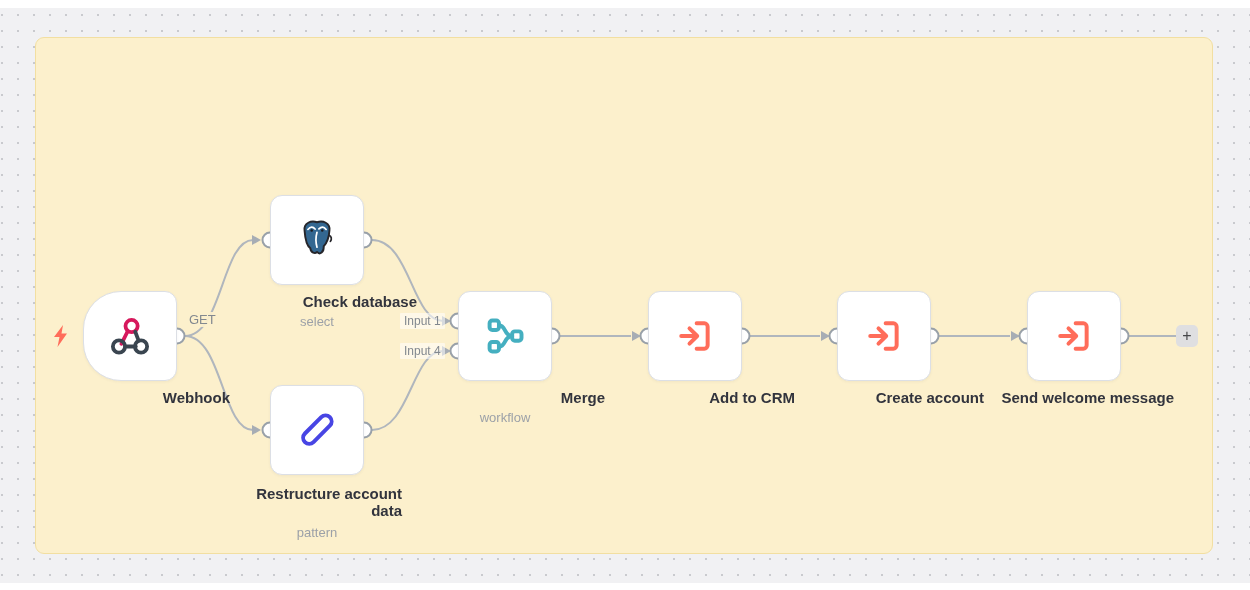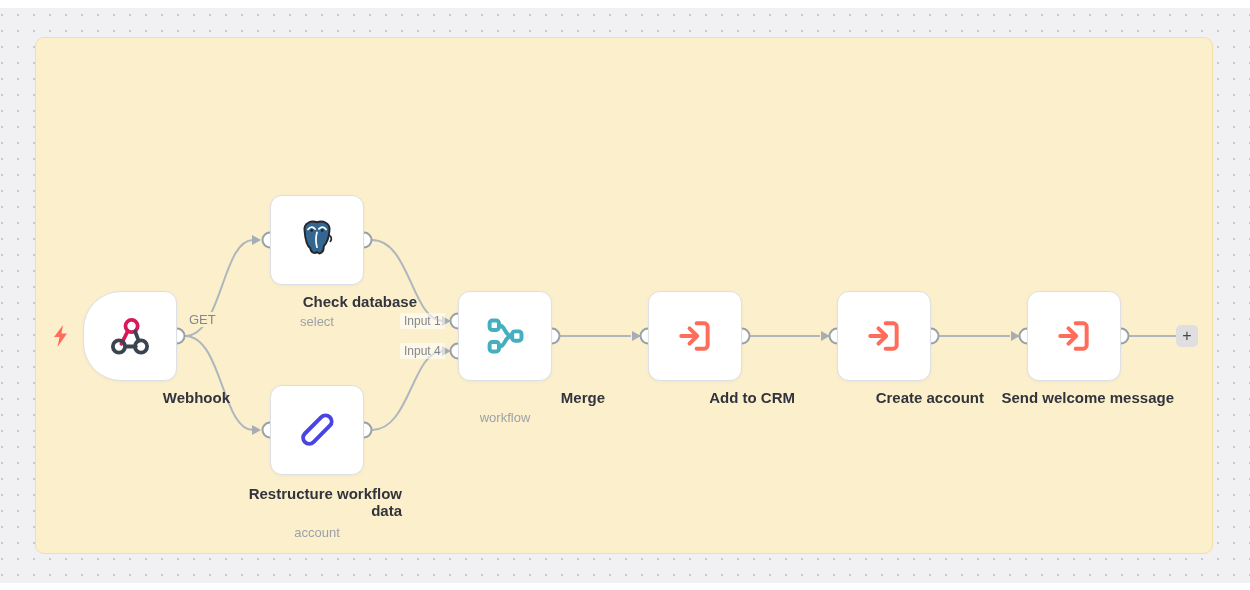--- a/index.html
+++ b/index.html
@@ -147,22 +147,22 @@
     </svg>
   </div>
   <div class="node-label" style="left:217px; top:293px;">Check database</div>
   <div class="node-sublabel" style="left:217px; top:314px;text-align:center;">select</div>
 
   <div class="node" style="left:270px; top:385px;">
     <svg width="44" height="44" viewBox="0 0 40 40">
       <rect x="14.5" y="3.5" width="11" height="32" rx="5.5" fill="none" stroke="#4845e4" stroke-width="3.6" transform="rotate(45 20 20)"></rect>
     </svg>
   </div>
-  <div class="node-label" style="left:232px; top:485px; width:170px;">Restructure workflow data</div>
-  <div class="node-sublabel" style="left:217px; top:525px;">account</div>
+  <div class="node-label" style="left:232px; top:485px; width:170px;">Restructure account data</div>
+  <div class="node-sublabel" style="left:217px; top:525px;">pattern</div>
 
   <div class="node" style="left:458px; top:291px;">
     <svg width="44" height="44" viewBox="0 0 40 40">
       <g fill="none" stroke="#45afc0" stroke-width="3.6" stroke-linecap="round">
         <rect x="6" y="6" width="8.5" height="8.5" rx="2.4"></rect>
         <rect x="6" y="25.5" width="8.5" height="8.5" rx="2.4"></rect>
         <rect x="26.5" y="15.8" width="8.5" height="8.5" rx="2.4"></rect>
         <path d="M14.5 10.2 C21 10.2 19 20 26.5 20"></path>
         <path d="M14.5 29.8 C21 29.8 19 20 26.5 20"></path>
       </g>

